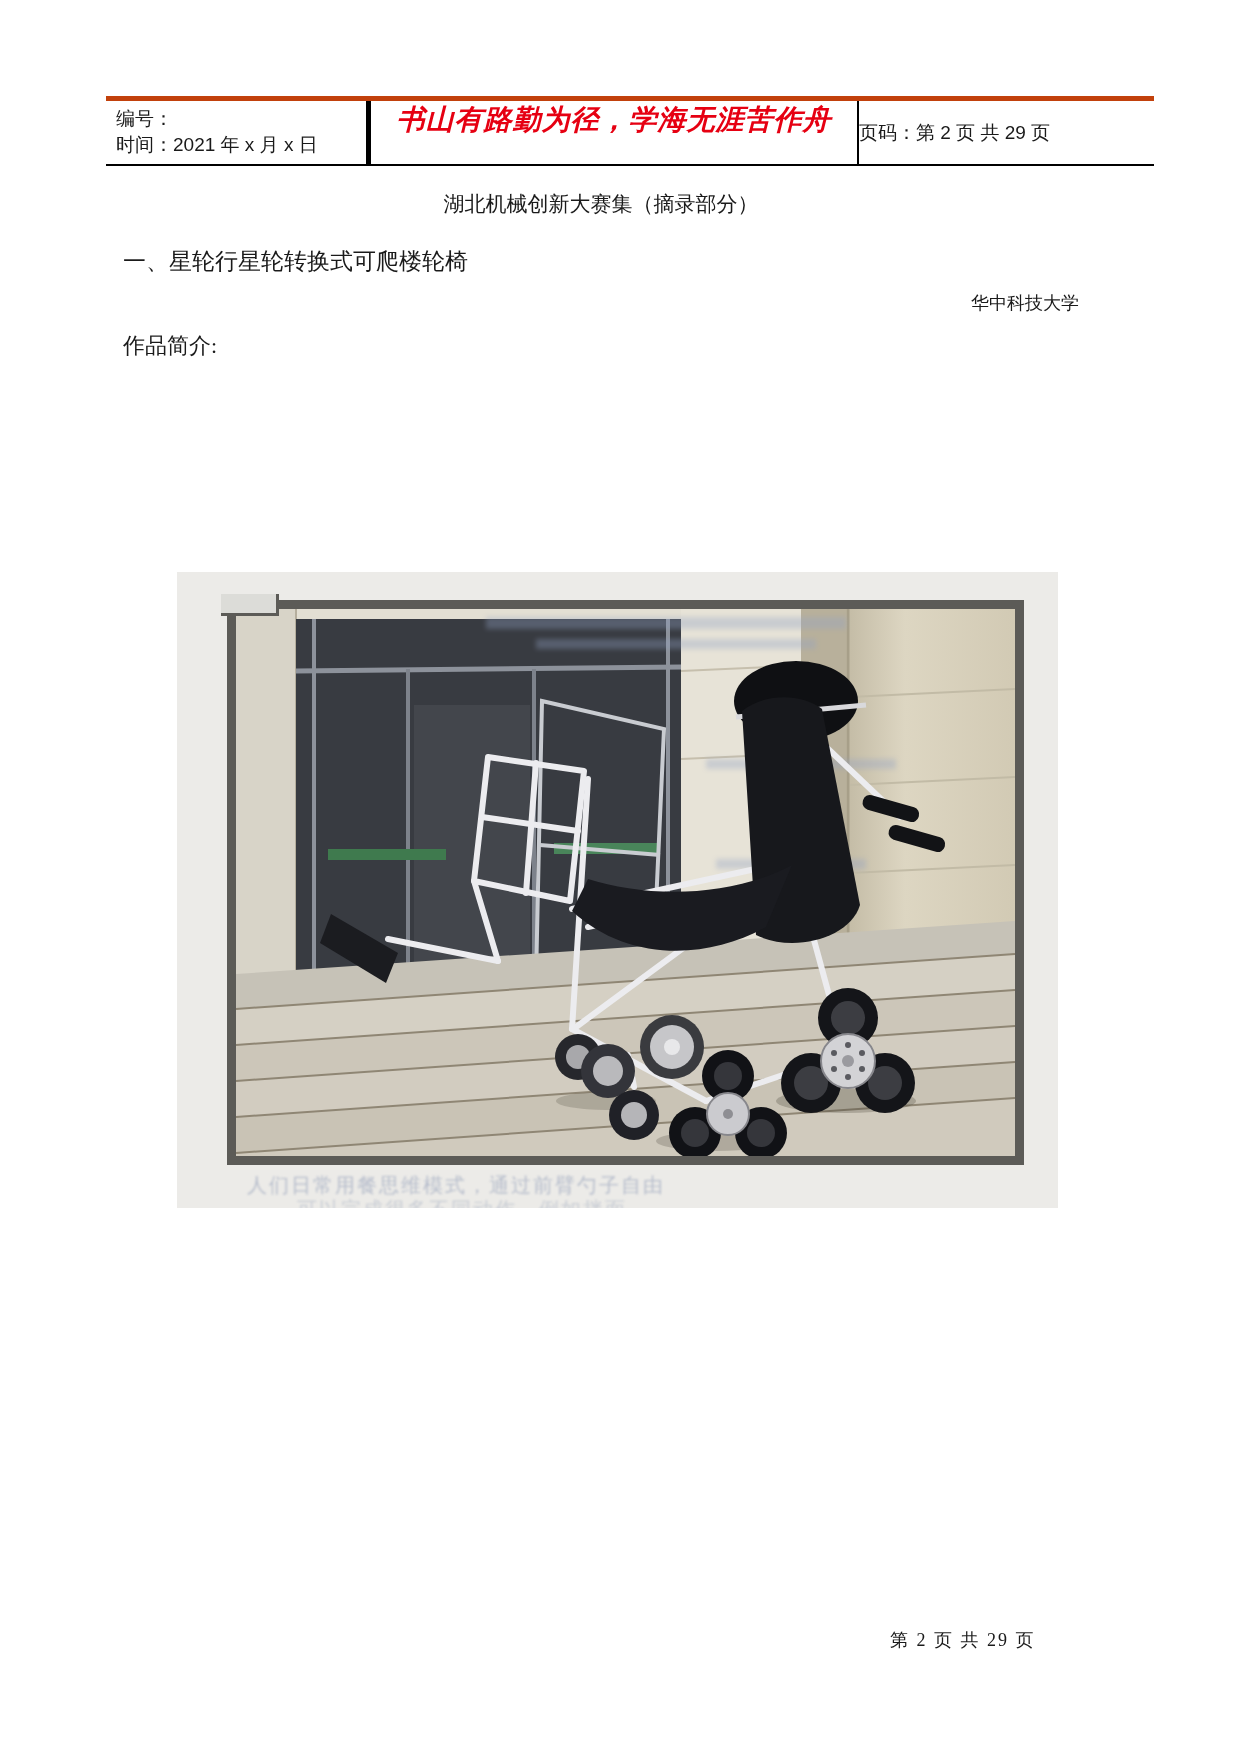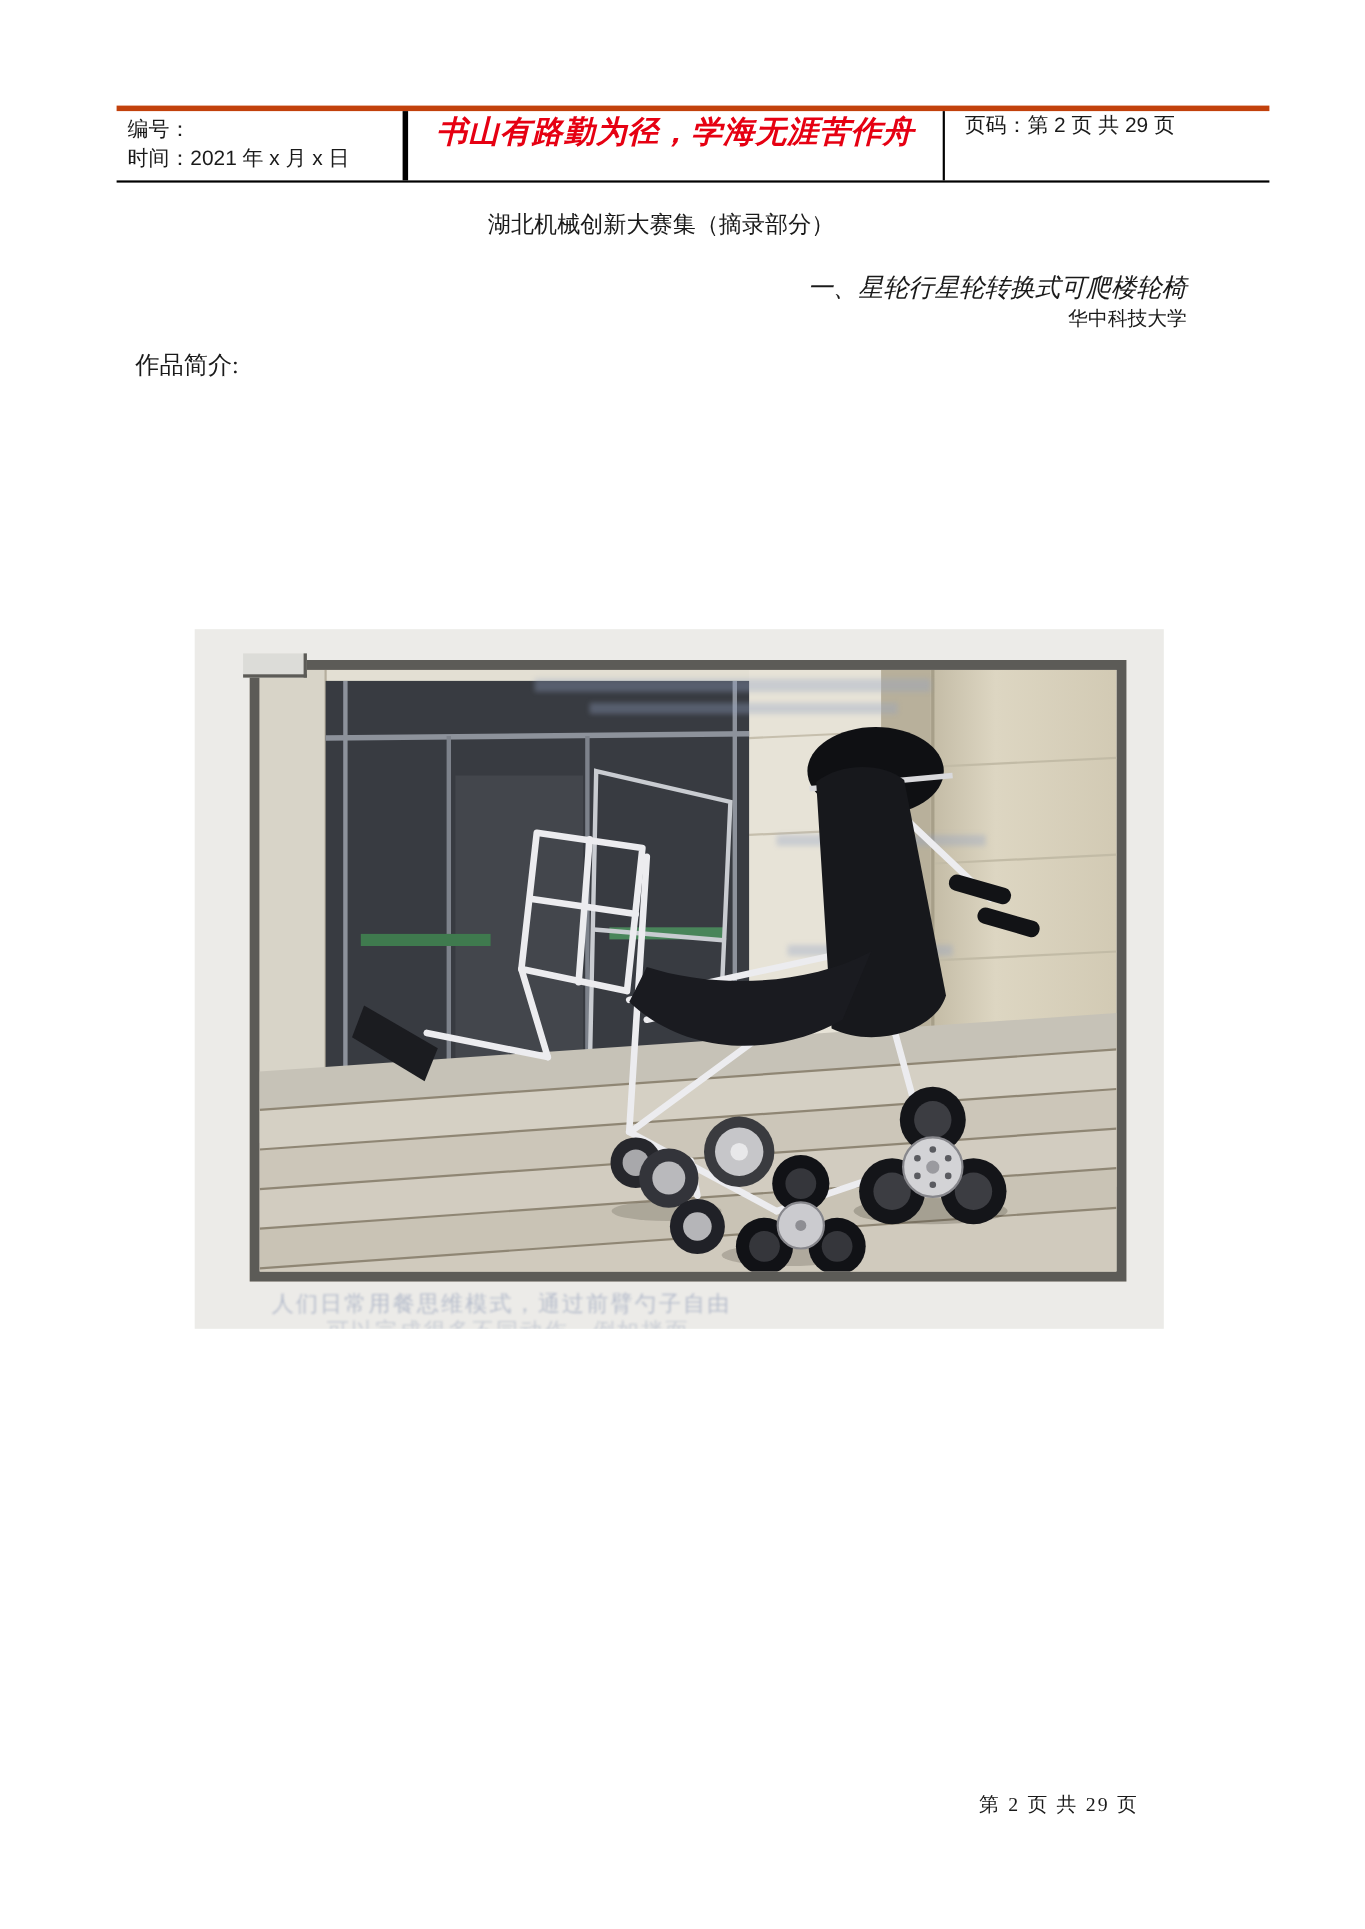--- a/index.html
+++ b/index.html
@@ -13,26 +13,26 @@
     border-top:5px solid #c2410c;border-bottom:2px solid #000;
     display:flex;box-sizing:border-box;
   }
   .hcell{box-sizing:border-box;}
   .hcell-left{width:260px;padding:5px 0 0 10px;font-size:19px;line-height:26px;
     font-family:"Liberation Sans","DejaVu Sans",sans-serif;}
   .hcell-mid{width:493px;border-left:5px solid #000;border-right:2px solid #000;
     display:flex;align-items:flex-start;justify-content:center;font-style:italic;}
   .slogan{font-size:28px;font-weight:bold;color:#e60012;letter-spacing:1px;
     font-family:"Liberation Serif","DejaVu Serif",serif;}
-  .hcell-right{flex:1;display:flex;align-items:flex-start;padding-left:18px;font-size:19px;
+  .hcell-right{flex:1;display:flex;align-items:center;font-size:19px;
     font-family:"Liberation Sans","DejaVu Sans",sans-serif;}
   
   .content{position:absolute;left:123px;top:190px;width:956px;}
   .doc-title{font-size:21px;text-align:center;margin:0 0 28px 0;font-weight:normal;}
-  .doc-heading{font-size:23px;text-align:right;margin:0 0 0 0;font-weight:normal;font-style:italic;}
+  .doc-heading{font-size:23px;text-align:left;margin:0 0 14px 0;font-weight:normal;}
   .doc-university{font-size:18px;text-align:right;margin:0 0 16px 0;}
   .intro-label{font-size:22px;margin:0 0 4px 0;}
   .para{font-size:22px;line-height:29px;text-align:justify;text-indent:2em;margin:0;}
   .award{font-size:22px;line-height:29px;text-indent:2em;margin:14px 0 0 0;}
   
   .figure{position:absolute;left:177px;top:572px;width:881px;height:636px;
     background:#ecebe8;overflow:hidden;}
   .photo-frame{position:absolute;left:50px;top:28px;width:779px;height:547px;
     border:9px solid #5c5b57;background:#ddd8ca;}
   .photo-frame svg{display:block;}

